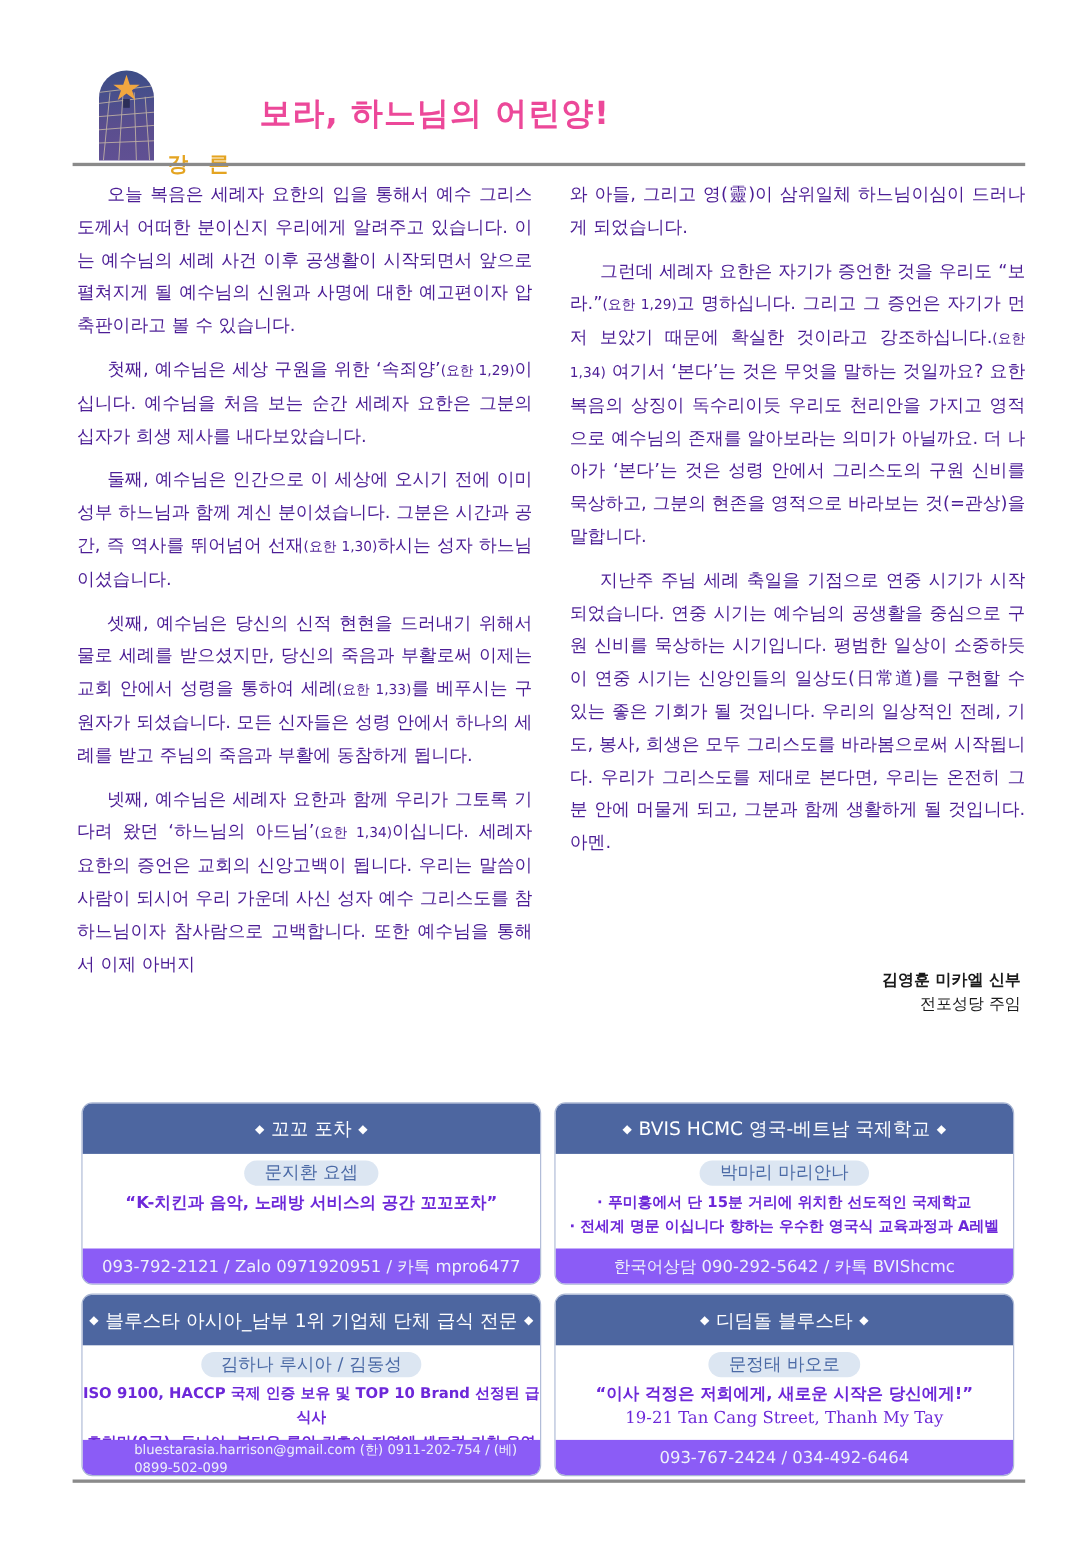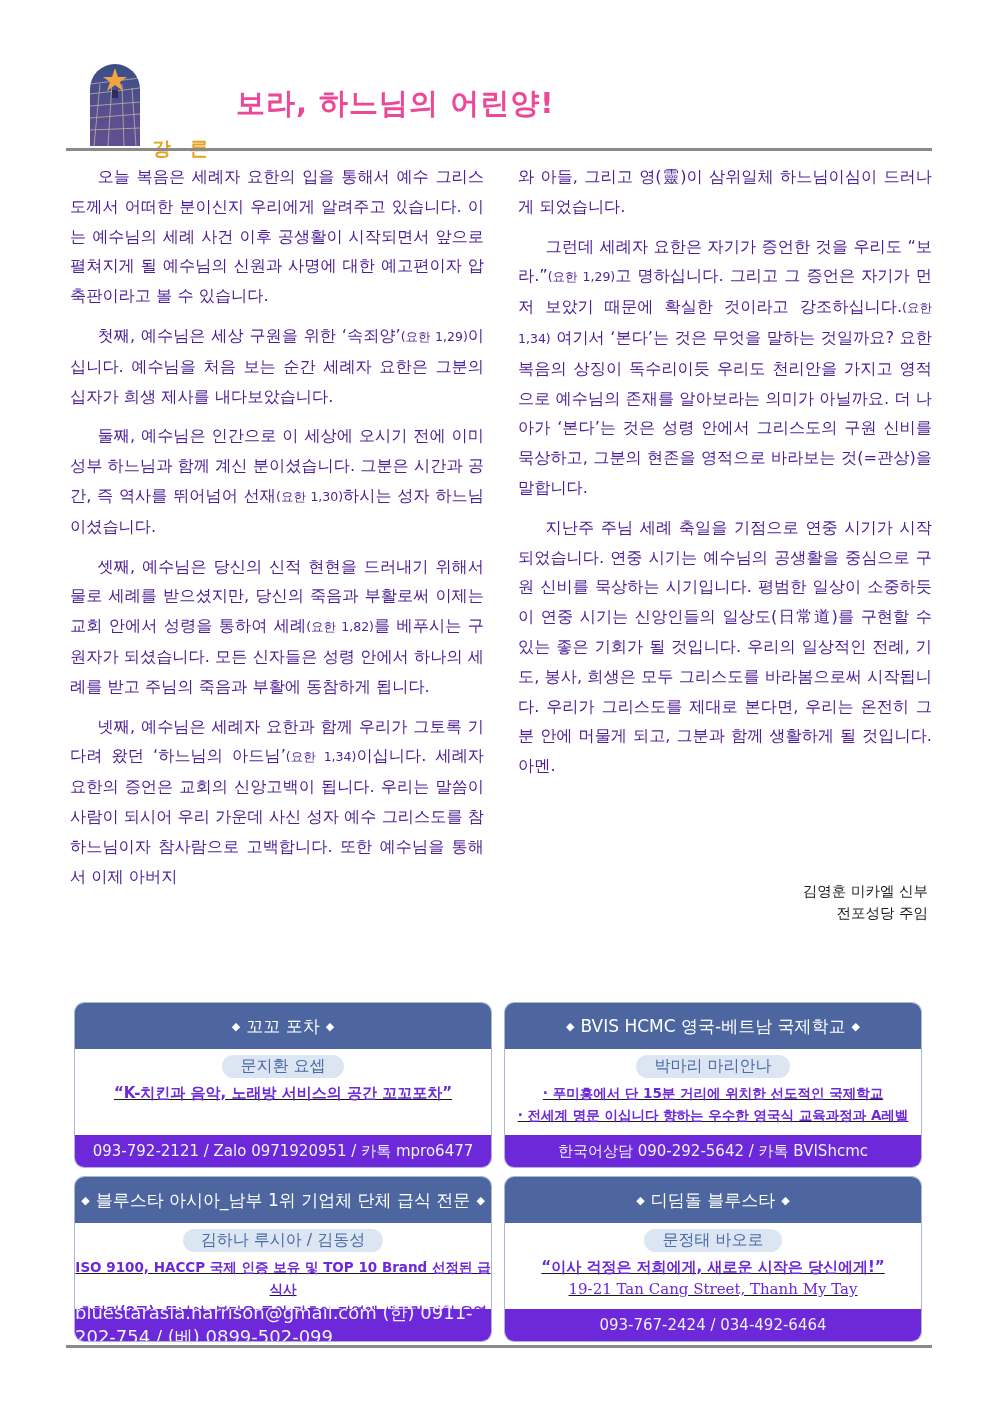--- a/index.html
+++ b/index.html
@@ -15,32 +15,32 @@
   .rule-top { position: absolute; left: 66px; top: 148px; width: 866px; height: 3px; background: #8a8a8a; }
 
   .col { position: absolute; top: 162px; width: 414px; font-size: 16.2px; line-height: 29.8px; text-align: justify; color: #4c1d95; }
   .col.left { left: 70px; }
   .col.right { left: 518px; }
   .col p { text-indent: 1.7em; margin-bottom: 10px; }
   .col p.noindent { text-indent: 0; }
   .ref { font-size: 12.5px; }
 
   .sig { position: absolute; right: 64px; top: 880px; text-align: right; font-size: 14.5px; line-height: 22px; }
-  .sig .name { font-weight: normal; margin-left: 25px; }
+  .sig .name { font-weight: bold; margin-left: 25px; }
 
   .ad { position: absolute; width: 418px; height: 166px; border: 1.5px solid #a9b6d4; border-radius: 10px; overflow: hidden; background: #fff; }
   .ad-head { height: 46px; background: #4d66a0; color: #fff; font-size: 17px; display: flex; align-items: center; justify-content: center; }
   .ad-head .dia { font-size: 11px; margin: 0 6px; }
-  .ad-body { height: 86px; text-align: center; padding-top: 6px; text-decoration: underline; }
+  .ad-body { height: 86px; text-align: center; padding-top: 6px; }
   .pill { display: inline-block; background: #dce6f2; color: #4b6aa6; font-size: 16px; padding: 1px 18px; border-radius: 13px; margin-bottom: 4px; }
   .ad-line { font-size: 15px; font-weight: bold; color: #6d28d9; line-height: 22px; }
   .ad-line.serif { font-family: "DejaVu Serif", "Liberation Serif", serif; font-weight: normal; }
   .ad-line.small { font-size: 13.5px; }
-  .ad-foot { position: absolute; left: 0; bottom: 0; width: 100%; height: 32px; background: #6d28d9; color: #eef2fa; font-size: 15px; display: flex; align-items: center; justify-content: center; }
-  .ad-foot.small { font-size: 18px; }
+  .ad-foot { position: absolute; left: 0; bottom: 0; width: 100%; height: 32px; background: #8b5cf6; color: #eef2fa; font-size: 15px; display: flex; align-items: center; justify-content: center; }
+  .ad-foot.small { font-size: 12px; padding-left: 47px; }
 
   .rule-bottom { position: absolute; left: 66px; top: 1345px; width: 866px; height: 3px; background: #8a8a8a; }
 </style>
 </head>
 <body>
 
 <div class="header">
   <div class="logo">
     <svg width="50" height="82" viewBox="0 0 50 82">
       <g stroke="#d9c9a8" stroke-width="0.8" fill="none" opacity="0.8">
@@ -60,21 +60,21 @@
   </div>
   <div class="logo-label">강 론</div>
   <div class="title">보라, 하느님의 어린양!</div>
 </div>
 <div class="rule-top"></div>
 
 <div class="col left">
   <p>오늘 복음은 세례자 요한의 입을 통해서 예수 그리스도께서 어떠한 분이신지 우리에게 알려주고 있습니다. 이는 예수님의 세례 사건 이후 공생활이 시작되면서 앞으로 펼쳐지게 될 예수님의 신원과 사명에 대한 예고편이자 압축판이라고 볼 수 있습니다.</p>
   <p><span>첫째, 예수님은 세상 구원을 위한 ‘속죄양’</span><span class="ref">(요한 1,29)</span><span>이십니다. 예수님을 처음 보는 순간 세례자 요한은 그분의 십자가 희생 제사를 내다보았습니다.</span></p>
   <p><span>둘째, 예수님은 인간으로 이 세상에 오시기 전에 이미 성부 하느님과 함께 계신 분이셨습니다. 그분은 시간과 공간, 즉 역사를 뛰어넘어 선재</span><span class="ref">(요한 1,30)</span><span>하시는 성자 하느님이셨습니다.</span></p>
-  <p><span>셋째, 예수님은 당신의 신적 현현을 드러내기 위해서 물로 세례를 받으셨지만, 당신의 죽음과 부활로써 이제는 교회 안에서 성령을 통하여 세례</span><span class="ref">(요한 1,82)</span><span>를 베푸시는 구원자가 되셨습니다. 모든 신자들은 성령 안에서 하나의 세례를 받고 주님의 죽음과 부활에 동참하게 됩니다.</span></p>
+  <p><span>셋째, 예수님은 당신의 신적 현현을 드러내기 위해서 물로 세례를 받으셨지만, 당신의 죽음과 부활로써 이제는 교회 안에서 성령을 통하여 세례</span><span class="ref">(요한 1,33)</span><span>를 베푸시는 구원자가 되셨습니다. 모든 신자들은 성령 안에서 하나의 세례를 받고 주님의 죽음과 부활에 동참하게 됩니다.</span></p>
   <p><span>넷째, 예수님은 세례자 요한과 함께 우리가 그토록 기다려 왔던 ‘하느님의 아드님’</span><span class="ref">(요한 1,34)</span><span>이십니다. 세례자 요한의 증언은 교회의 신앙고백이 됩니다. 우리는 말씀이 사람이 되시어 우리 가운데 사신 성자 예수 그리스도를 참하느님이자 참사람으로 고백합니다. 또한 예수님을 통해서 이제 아버지</span></p>
 </div>
 
 <div class="col right">
   <p class="noindent">와 아들, 그리고 영(靈)이 삼위일체 하느님이심이 드러나게 되었습니다.</p>
   <p><span>그런데 세례자 요한은 자기가 증언한 것을 우리도 “보라.”</span><span class="ref">(요한 1,29)</span><span>고 명하십니다. 그리고 그 증언은 자기가 먼저 보았기 때문에 확실한 것이라고 강조하십니다.</span><span class="ref">(요한 1,34)</span><span> 여기서 ‘본다’는 것은 무엇을 말하는 것일까요? 요한 복음의 상징이 독수리이듯 우리도 천리안을 가지고 영적으로 예수님의 존재를 알아보라는 의미가 아닐까요. 더 나아가 ‘본다’는 것은 성령 안에서 그리스도의 구원 신비를 묵상하고, 그분의 현존을 영적으로 바라보는 것(=관상)을 말합니다.</span></p>
   <p>지난주 주님 세례 축일을 기점으로 연중 시기가 시작되었습니다. 연중 시기는 예수님의 공생활을 중심으로 구원 신비를 묵상하는 시기입니다. 평범한 일상이 소중하듯이 연중 시기는 신앙인들의 일상도(日常道)를 구현할 수 있는 좋은 기회가 될 것입니다. 우리의 일상적인 전례, 기도, 봉사, 희생은 모두 그리스도를 바라봄으로써 시작됩니다. 우리가 그리스도를 제대로 본다면, 우리는 온전히 그분 안에 머물게 되고, 그분과 함께 생활하게 될 것입니다. 아멘.</p>
 </div>
 
 <div class="sig">

